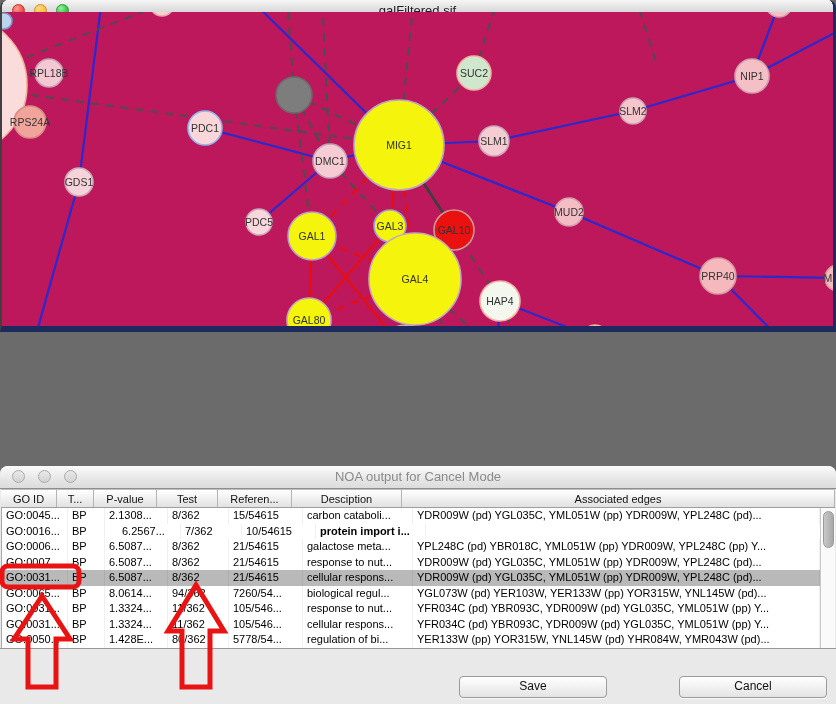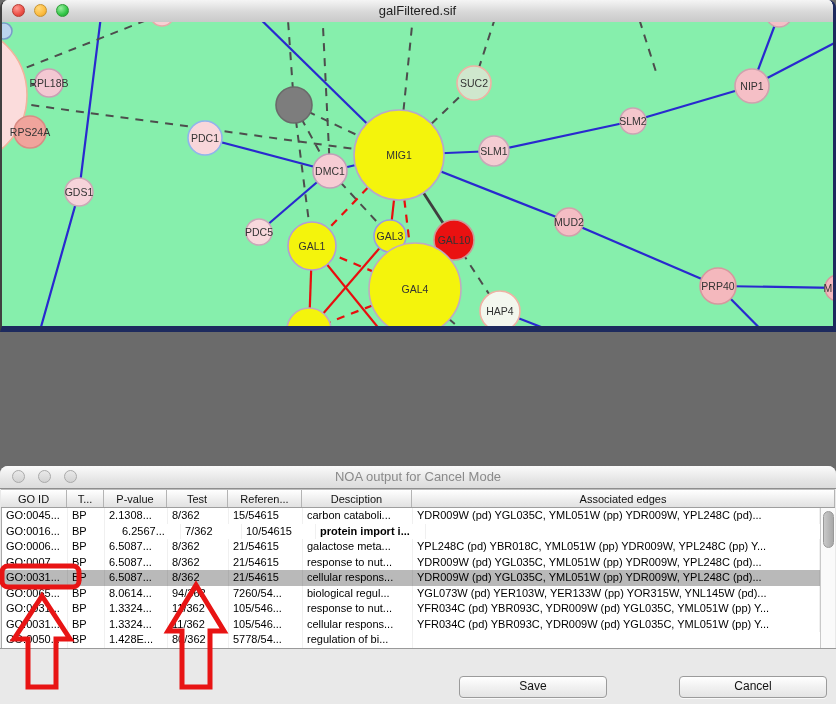--- a/index.html
+++ b/index.html
@@ -12,21 +12,21 @@
   .titlebar{height:22px;position:relative;border-bottom:1px solid #8e8e8e;
     background:linear-gradient(#f5f5f5,#d8d8d8 55%,#c9c9c9);}
   .titlebar .title{position:absolute;left:0;right:0;top:0;height:22px;line-height:22px;
     text-align:center;font-size:13px;color:#222;}
   .lights{position:absolute;left:10px;top:4px;display:flex;gap:9px;}
   .light{width:13px;height:13px;border-radius:50%;box-sizing:border-box;}
   .lt-close{background:radial-gradient(circle at 35% 30%,#ff9a92,#ec5047 60%,#c53a31);border:1px solid #b73a32;}
   .lt-min{background:radial-gradient(circle at 35% 30%,#ffd97e,#fdbc40 60%,#d99a2b);border:1px solid #c7932f;}
   .lt-zoom{background:radial-gradient(circle at 35% 30%,#9aeea0,#33c748 60%,#24962f);border:1px solid #2d9a36;}
   .lt-off{background:linear-gradient(#e9e9e9,#d2d2d2);border:1px solid #a9a9a9;}
-  #net-canvas{position:absolute;left:0;top:22px;width:831px;height:438px;background:#86efac;}
+  #net-canvas{position:absolute;left:0;top:12px;width:831px;height:438px;background:#be185d;}
   #net-svg{position:absolute;left:0;top:0;}
   
   #tab-win{top:466px;height:238px;background:#e9e9e9;border-radius:8px 8px 0 0;overflow:hidden;}
   #tab-title{height:22px;}
   #tab-title.titlebar{background:linear-gradient(#fbfbfb,#e6e6e6 60%,#dcdcdc);}
   #tab-title .title{color:#8a8a8a;}
   .lights2{position:absolute;left:12px;top:4px;display:flex;gap:13px;}
   .light2{width:13px;height:13px;border-radius:50%;box-sizing:border-box;}
   
   #thead{position:absolute;left:1px;top:23px;height:19px;width:834px;display:flex;
@@ -194,21 +194,21 @@
 <div class="win" id="tab-win">
   <div class="titlebar" id="tab-title">
     <div class="lights2">
       <div class="light2 lt-off"></div>
       <div class="light2 lt-off"></div>
       <div class="light2 lt-off"></div>
     </div>
     <div class="title">NOA output for Cancel Mode</div>
   </div>
   <div id="thead">
-      <div class="hcell" style="width: 66px;">GO ID</div>
+      <div class="hcell" style="width: 56px;">GO ID</div>
       <div class="hcell" style="width: 37px;">T...</div>
       <div class="hcell" style="width: 63px;">P-value</div>
       <div class="hcell" style="width: 61px;">Test</div>
       <div class="hcell" style="width: 74px;">Referen...</div>
       <div class="hcell" style="width: 110px;">Desciption</div>
       <div class="hcell" style="width: 407px; flex: 1 1 0%;">Associated edges</div>
     </div>
   <div id="tbody">
       <div class="trow">
         <div class="tcell" style="width: 66px;">GO:0045...</div>
@@ -281,20 +281,21 @@
         <div class="tcell" style="width: 110px;">cellular respons...</div>
         <div class="tcell" style="width: 407px; flex: 1 1 0%;">YFR034C (pd) YBR093C, YDR009W (pd) YGL035C, YML051W (pp) Y...</div>
       </div>
       <div class="trow">
         <div class="tcell" style="width: 66px;">GO:0050...</div>
         <div class="tcell" style="width: 37px;">BP</div>
         <div class="tcell" style="width: 63px;">1.428E...</div>
         <div class="tcell" style="width: 61px;">80/362</div>
         <div class="tcell" style="width: 74px;">5778/54...</div>
         <div class="tcell" style="width: 110px;">regulation of bi...</div>
+        <div class="tcell" style="width: 407px; flex: 1 1 0%;">YER133W (pp) YOR315W, YNL145W (pd) YHR084W, YMR043W (pd)...</div>
       </div>
     </div>
   <div id="vscroll">
     <div id="vthumb"></div>
   </div>
   <div id="tbl-bottom-line"></div>
   <div class="mac-btn" id="save-btn">Save</div>
   <div class="mac-btn" id="cancel-btn">Cancel</div>
 </div>
 

